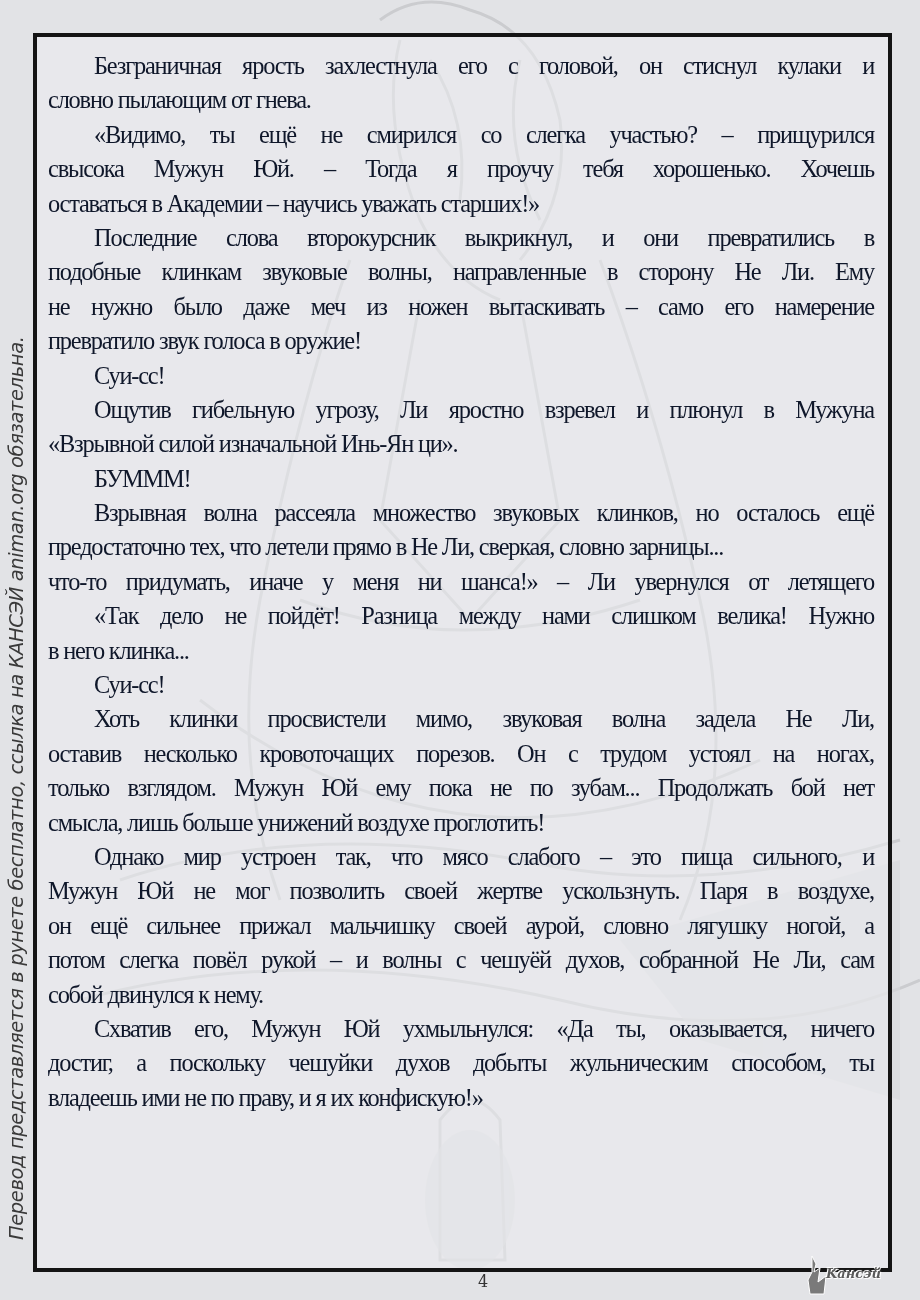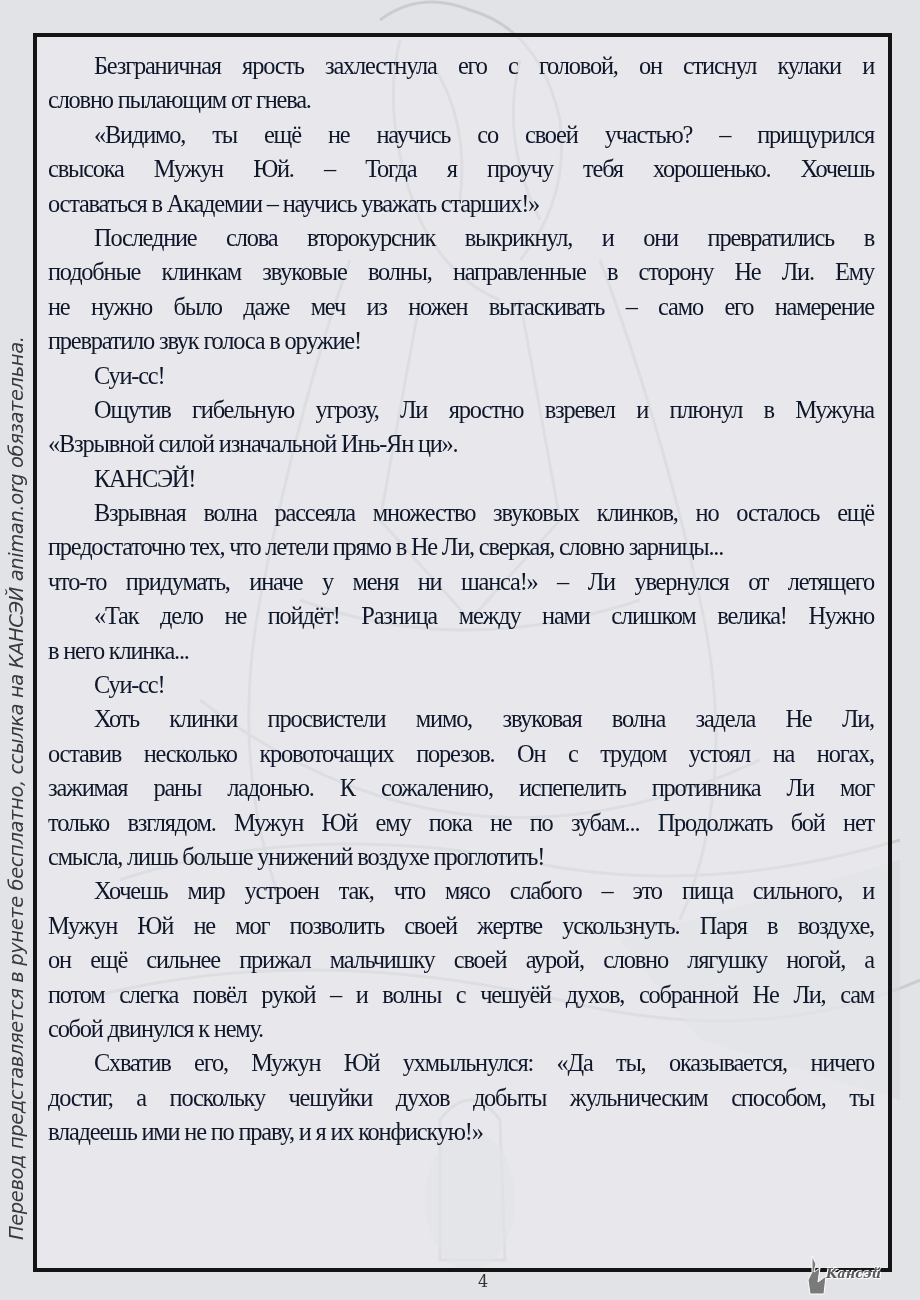--- a/index.html
+++ b/index.html
@@ -70,43 +70,42 @@
     <path d="M620 940 L900 860 L900 1100 L700 1040 Z"></path>
   </g>
 </svg>
 
 <div class="side-note">Перевод представляется в рунете бесплатно, ссылка на КАНСЭЙ animan.org обязательна.</div>
 
 <div class="frame">
   <div class="text-body" id="text-body">
       <span class="line indent">Безграничная ярость захлестнула его с головой, он стиснул кулаки и</span>
       <span class="line last">словно пылающим от гнева.</span>
-      <span class="line indent">«Видимо, ты ещё не научись со своей участью? – прищурился</span>
+      <span class="line indent">«Видимо, ты ещё не смирился со слегка участью? – прищурился</span>
       <span class="line">свысока Мужун Юй. – Тогда я проучу тебя хорошенько. Хочешь</span>
       <span class="line last">оставаться в Академии – научись уважать старших!»</span>
       <span class="line indent">Последние слова второкурсник выкрикнул, и они превратились в</span>
       <span class="line">подобные клинкам звуковые волны, направленные в сторону Не Ли. Ему</span>
       <span class="line">не нужно было даже меч из ножен вытаскивать – само его намерение</span>
       <span class="line last">превратило звук голоса в оружие!</span>
       <span class="line indent last">Суи-сс!</span>
       <span class="line indent">Ощутив гибельную угрозу, Ли яростно взревел и плюнул в Мужуна</span>
       <span class="line last">«Взрывной силой изначальной Инь-Ян ци».</span>
-      <span class="line indent last">КАНСЭЙ!</span>
+      <span class="line indent last">БУМММ!</span>
       <span class="line indent">Взрывная волна рассеяла множество звуковых клинков, но осталось ещё</span>
       <span class="line last">предостаточно тех, что летели прямо в Не Ли, сверкая, словно зарницы...</span>
       <span class="line">что-то придумать, иначе у меня ни шанса!» – Ли увернулся от летящего</span>
       <span class="line indent">«Так дело не пойдёт! Разница между нами слишком велика! Нужно</span>
       <span class="line last">в него клинка...</span>
       <span class="line indent last">Суи-сс!</span>
       <span class="line indent">Хоть клинки просвистели мимо, звуковая волна задела Не Ли,</span>
       <span class="line">оставив несколько кровоточащих порезов. Он с трудом устоял на ногах,</span>
-      <span class="line">зажимая раны ладонью. К сожалению, испепелить противника Ли мог</span>
       <span class="line">только взглядом. Мужун Юй ему пока не по зубам... Продолжать бой нет</span>
       <span class="line last">смысла, лишь больше унижений воздухе проглотить!</span>
-      <span class="line indent">Хочешь мир устроен так, что мясо слабого – это пища сильного, и</span>
+      <span class="line indent">Однако мир устроен так, что мясо слабого – это пища сильного, и</span>
       <span class="line">Мужун Юй не мог позволить своей жертве ускользнуть. Паря в воздухе,</span>
       <span class="line">он ещё сильнее прижал мальчишку своей аурой, словно лягушку ногой, а</span>
       <span class="line">потом слегка повёл рукой – и волны с чешуёй духов, собранной Не Ли, сам</span>
       <span class="line last">собой двинулся к нему.</span>
       <span class="line indent">Схватив его, Мужун Юй ухмыльнулся: «Да ты, оказывается, ничего</span>
       <span class="line">достиг, а поскольку чешуйки духов добыты жульническим способом, ты</span>
       <span class="line last">владеешь ими не по праву, и я их конфискую!»</span>
     </div>
 </div>
 

